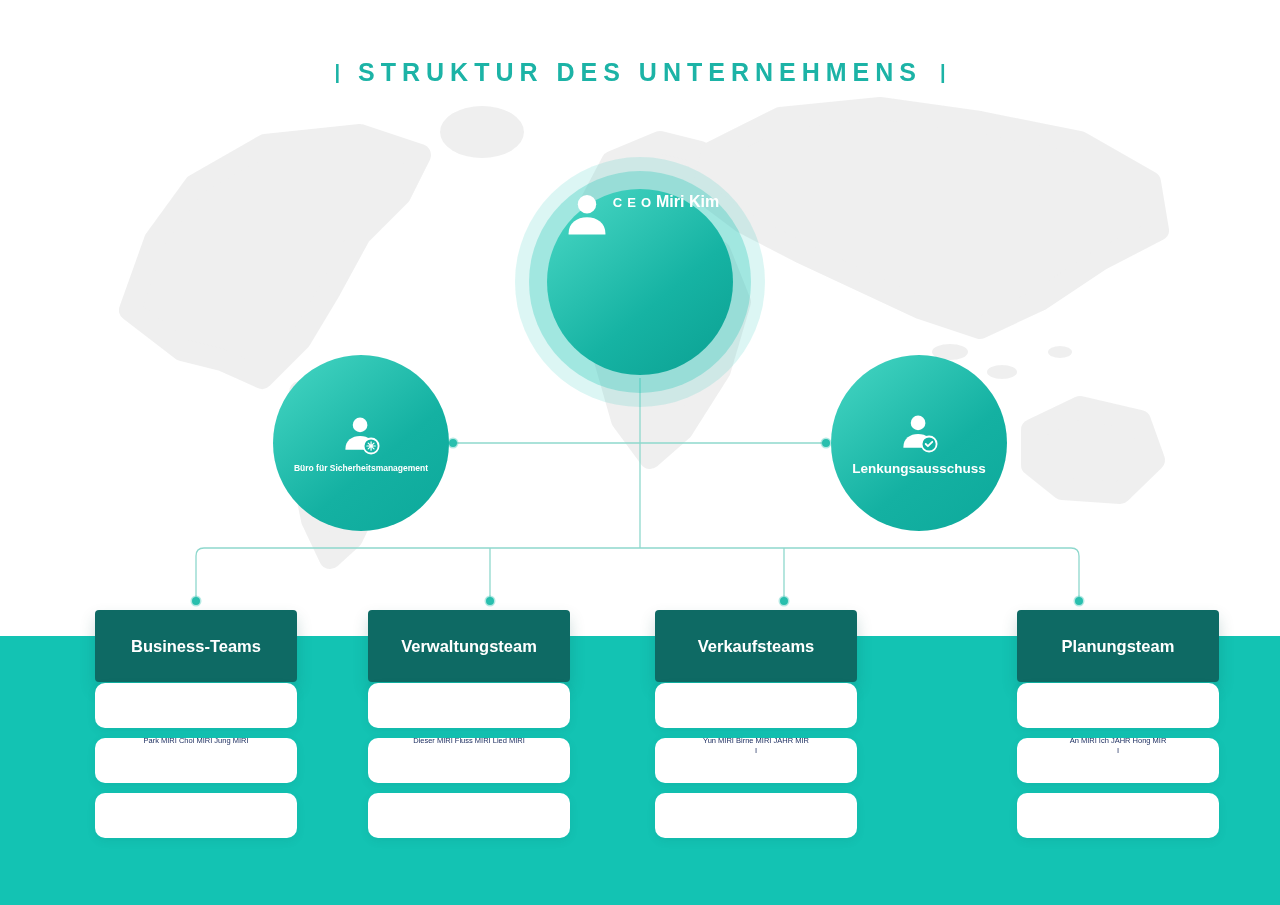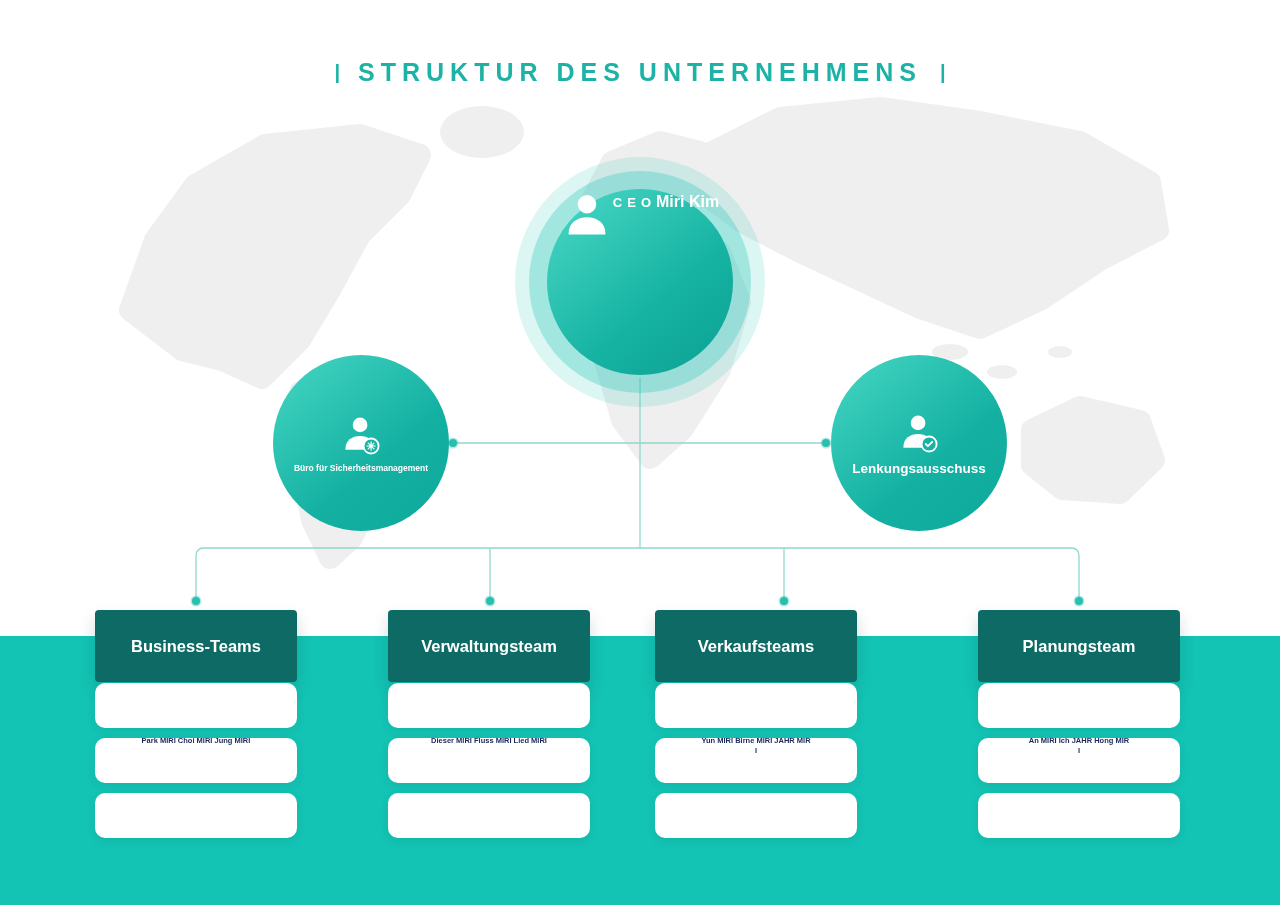--- a/index.html
+++ b/index.html
@@ -64,21 +64,21 @@
     display:flex; align-items:center; justify-content:center;
     box-shadow:0 8px 16px rgba(10,80,75,0.20);
   }
   .wbox {
     position:absolute; left:0; width:202px; height:45px; border-radius:10px;
     background:#ffffff; box-shadow:0 3px 8px rgba(10,90,85,0.10);
   }
   .b1 { top:73px; } .b2 { top:128px; } .b3 { top:183px; }
   .members {
     position:absolute; left:-10px; top:126px; width:222px;
-    text-align:center; font-size:7.5px; font-weight:700; color:#17295c;
+    text-align:center; font-size:7.5px; font-weight:400; color:#17295c;
     white-space:pre-line; line-height:1.35; z-index:5;
   }
 </style>
 </head>
 <body>
 
 <div class="stage">
 
   <svg class="map-svg" width="1280" height="905" viewBox="0 0 1280 905">
     <g fill="#ededed" stroke="#ededed" stroke-width="22" stroke-linejoin="round" opacity="0.85">
@@ -156,42 +156,42 @@
   <div class="col" style="left:95px">
     <div class="dept-head">
       <span>Business-Teams</span>
     </div>
     <div class="wbox b1"></div>
     <div class="wbox b2"></div>
     <div class="wbox b3"></div>
     <div class="members">Park MIRI  Choi MIRI  Jung MIRI</div>
   </div>
 
-  <div class="col" style="left:388px">
+  <div class="col" style="left:368px">
     <div class="dept-head">
       <span>Verwaltungsteam</span>
     </div>
     <div class="wbox b1"></div>
     <div class="wbox b2"></div>
     <div class="wbox b3"></div>
     <div class="members">Dieser MIRI  Fluss MIRI  Lied MIRI</div>
   </div>
 
   <div class="col" style="left:655px">
     <div class="dept-head">
       <span>Verkaufsteams</span>
     </div>
     <div class="wbox b1"></div>
     <div class="wbox b2"></div>
     <div class="wbox b3"></div>
     <div class="members">Yun MIRI  Birne MIRI  JAHR MIR
 I</div>
   </div>
 
-  <div class="col" style="left:978px">
+  <div class="col" style="left:1017px">
     <div class="dept-head">
       <span>Planungsteam</span>
     </div>
     <div class="wbox b1"></div>
     <div class="wbox b2"></div>
     <div class="wbox b3"></div>
     <div class="members">An MIRI  Ich JAHR  Hong MIR
 I</div>
   </div>
 

